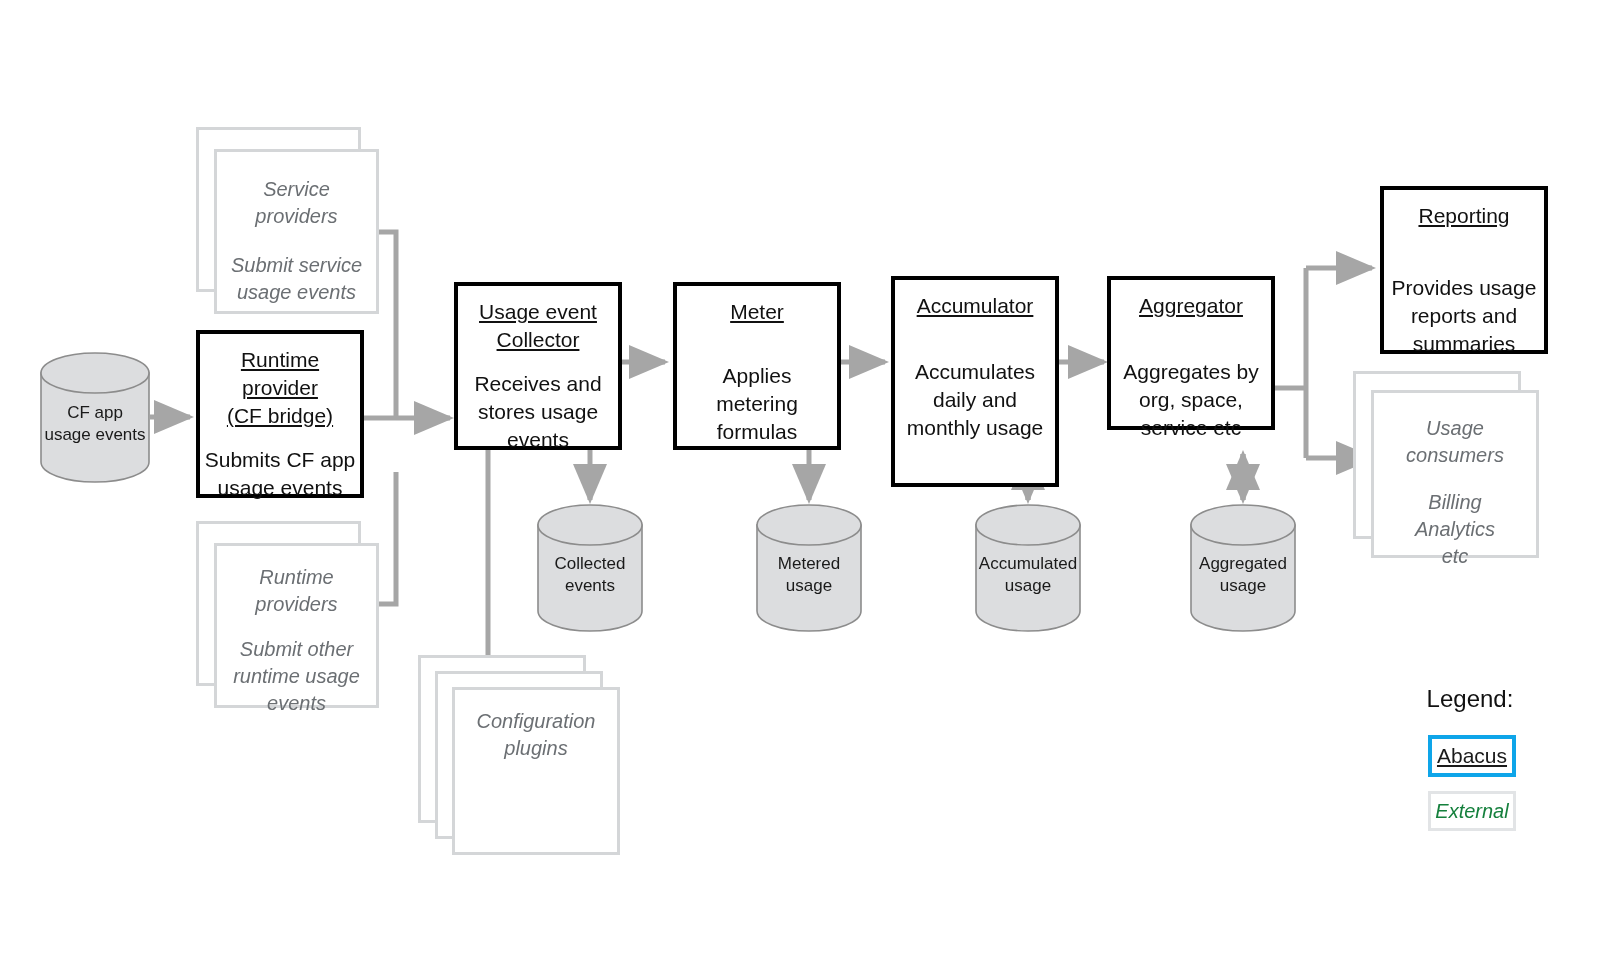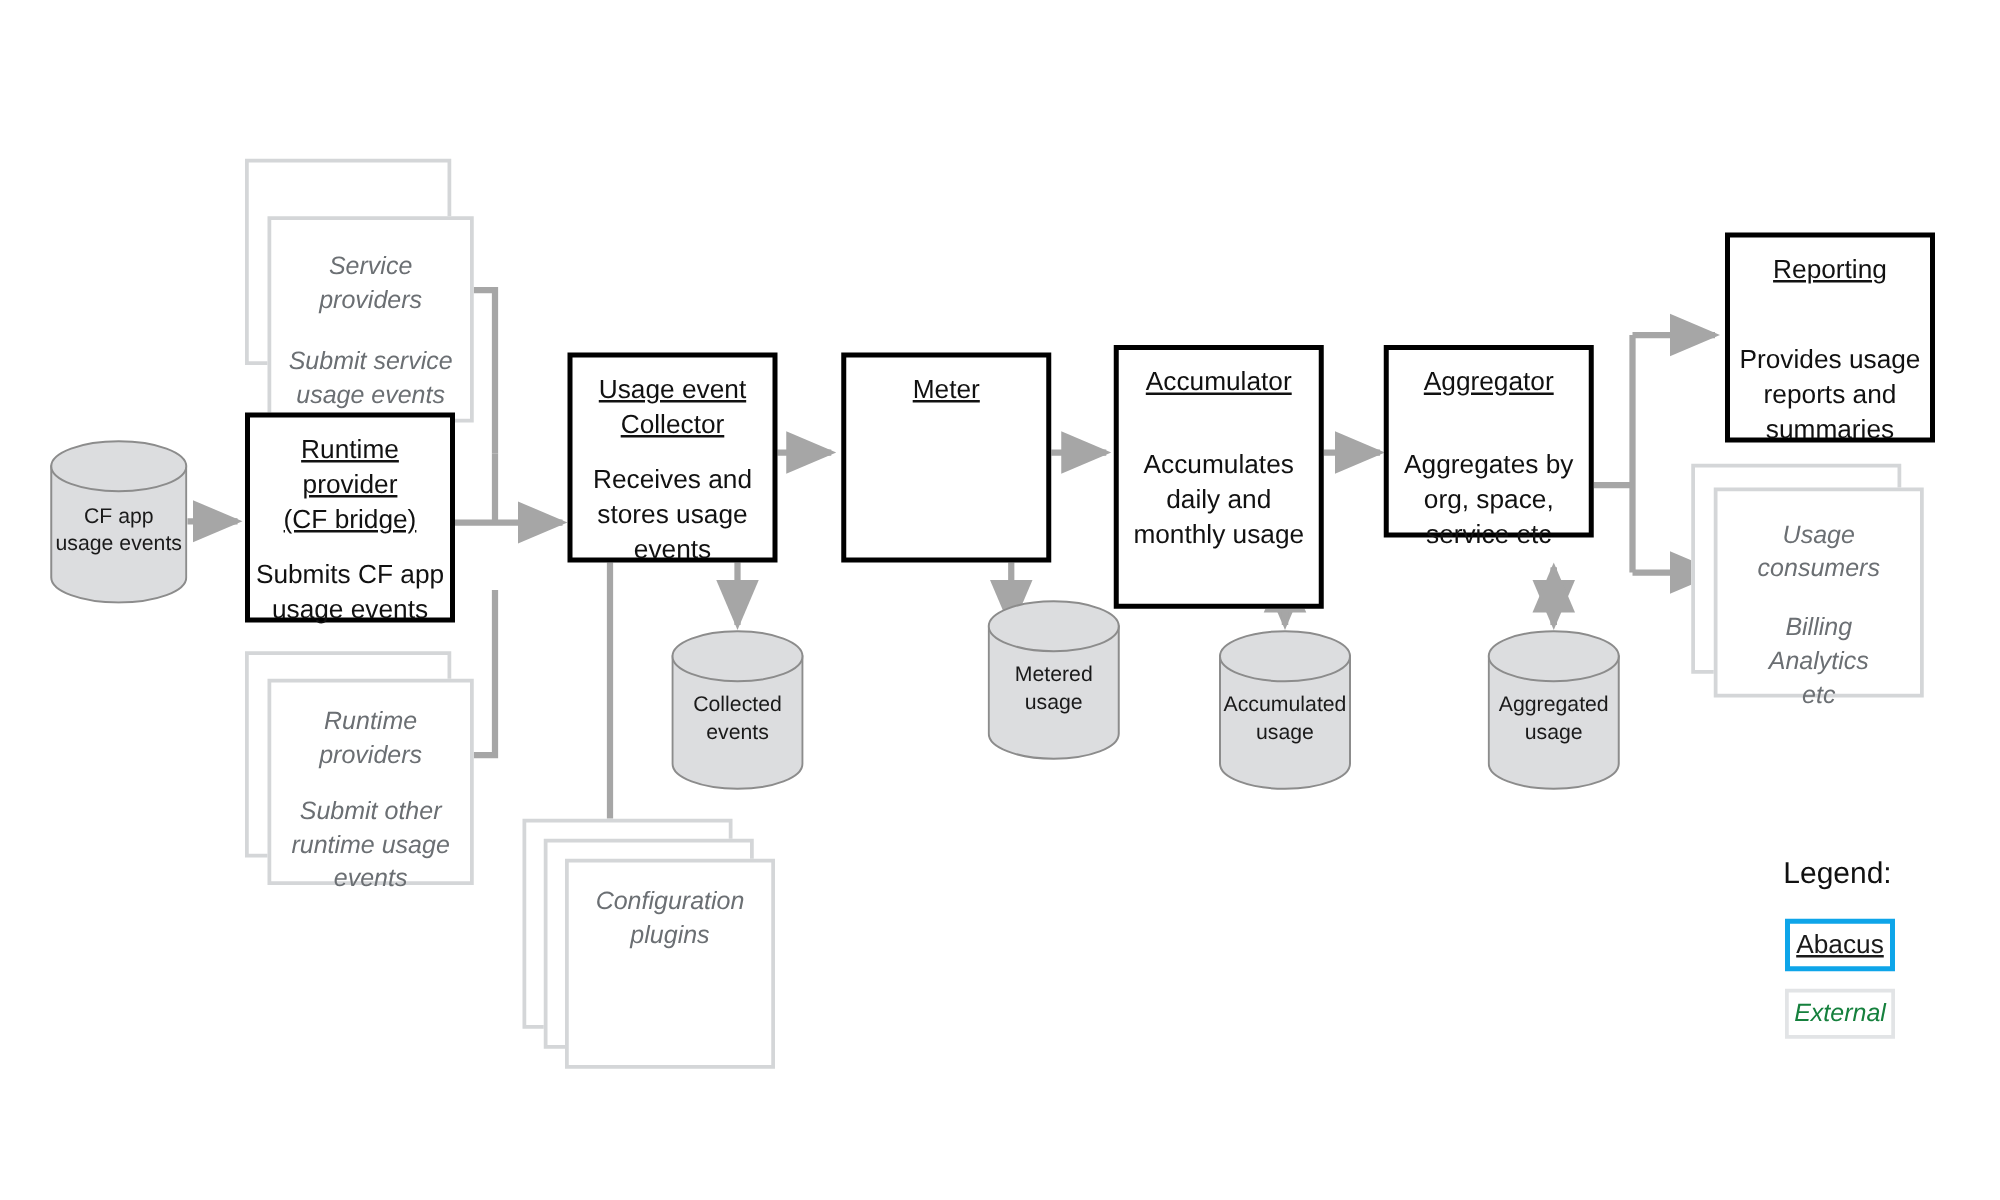--- a/index.html
+++ b/index.html
@@ -171,21 +171,21 @@
 
       <path d="M1275,388 L1306,388"></path>
       <path d="M1306,268 L1306,458"></path>
       <path d="M1306,268 L1372,268" marker-end="url(#ah)"></path>
       <path d="M1306,458 L1372,458" marker-end="url(#ah)"></path>
     </g>
   </svg>
 
   <div class="ext-stack" style="left:196px; top:127px; width:200px; height:195px;">
     <div class="ext-card" style="left:0px; top:0px; width:165px; height:165px;"></div>
-    <div class="ext-card ext-front" style="left:18px; top:22px; width:165px; height:165px; padding-top:24px;margin-top:24px;">
+    <div class="ext-card ext-front" style="left:18px; top:22px; width:165px; height:165px; padding-top:24px;">
       <div class="title">Service
 providers</div>
       <div class="desc" style="margin-top:22px;">Submit service
 usage events</div>
     </div>
   </div>
 
   <div class="ext-stack" style="left:196px; top:521px; width:200px; height:195px;">
     <div class="ext-card" style="left:0px; top:0px; width:165px; height:165px;"></div>
     <div class="ext-card ext-front" style="left:18px; top:22px; width:165px; height:165px; padding-top:18px;">
@@ -228,21 +228,21 @@
 
   <div class="cyl" style="left:537px; top:504px; width:106px; height:128px;">
     <svg width="106" height="128" viewBox="0 0 106 128" xmlns="http://www.w3.org/2000/svg">
       <path d="M1,21 L1,107 A52,20 0 0 0 105,107 L105,21 Z" fill="#dcdddf" stroke="#8c8c8c" stroke-width="1.6"></path>
       <ellipse cx="53" cy="21" rx="52" ry="20" fill="#dcdddf" stroke="#8c8c8c" stroke-width="1.6"></ellipse>
     </svg>
     <div class="cyl-label" style="top:49px;">Collected
 events</div>
   </div>
 
-  <div class="cyl" style="left:756px; top:480px; width:106px; height:128px;margin-left:34px;">
+  <div class="cyl" style="left:756px; top:504px; width:106px; height:128px;">
     <svg width="106" height="128" viewBox="0 0 106 128" xmlns="http://www.w3.org/2000/svg">
       <path d="M1,21 L1,107 A52,20 0 0 0 105,107 L105,21 Z" fill="#dcdddf" stroke="#8c8c8c" stroke-width="1.6"></path>
       <ellipse cx="53" cy="21" rx="52" ry="20" fill="#dcdddf" stroke="#8c8c8c" stroke-width="1.6"></ellipse>
     </svg>
     <div class="cyl-label" style="top:49px;">Metered
 usage</div>
   </div>
 
   <div class="cyl" style="left:975px; top:504px; width:106px; height:128px;">
     <svg width="106" height="128" viewBox="0 0 106 128" xmlns="http://www.w3.org/2000/svg">
@@ -273,20 +273,23 @@
   <div class="abacus-box" style="left:454px; top:282px; width:168px; height:168px; padding-top:12px;">
     <div class="title">Usage event
 Collector</div>
     <div class="desc" style="margin-top:16px;">Receives and
 stores usage
 events</div>
   </div>
 
   <div class="abacus-box" style="left:673px; top:282px; width:168px; height:168px; padding-top:12px;">
     <div class="title">Meter</div>
+    <div class="desc" style="margin-top:36px;">Applies
+metering
+formulas</div>
   </div>
 
   <div class="abacus-box" style="left:891px; top:276px; width:168px; height:211px; padding-top:12px;">
     <div class="title">Accumulator</div>
     <div class="desc" style="margin-top:38px;">Accumulates
 daily and
 monthly usage</div>
   </div>
 
   <div class="abacus-box" style="left:1107px; top:276px; width:168px; height:154px; padding-top:12px;">

